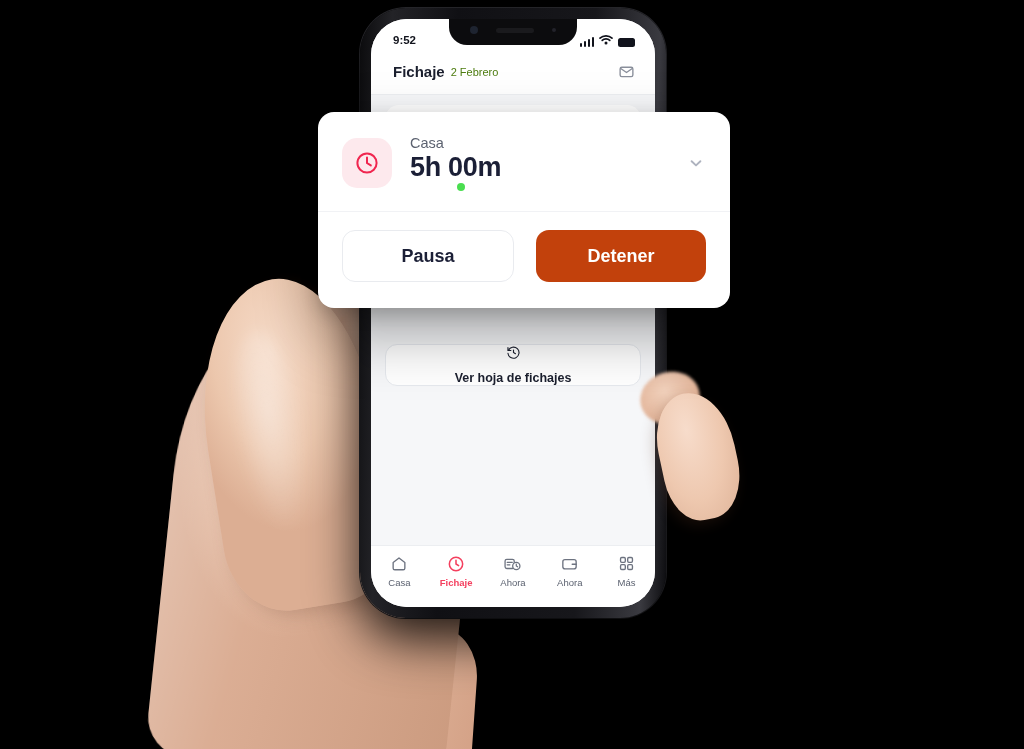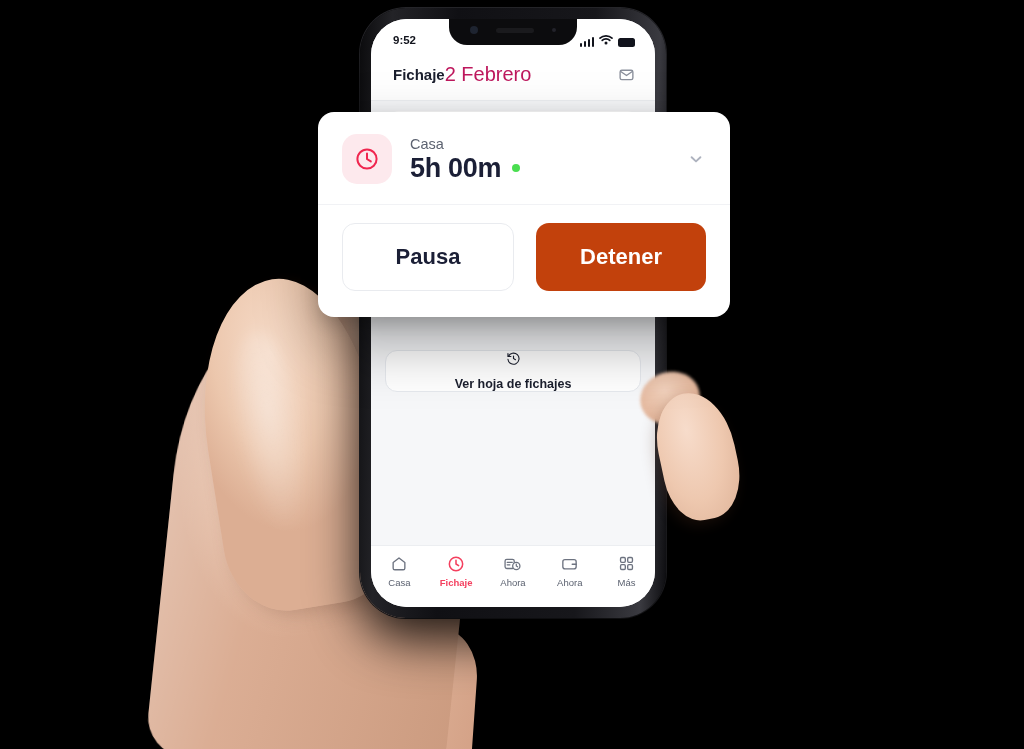--- a/index.html
+++ b/index.html
@@ -144,21 +144,21 @@
   }
 
   
   .app-header {
     background: #ffffff;
     padding: 10px 20px 14px 22px;
     display: flex; align-items: center;
     border-bottom: 1px solid #eceef1;
   }
   .hdr-title { font-size: 15px; font-weight: bold; color: #1b1f2e; }
-  .hdr-date { font-size: 20px; color: #be185d; }
+  .hdr-date { font-size: 11px; color: #4d7c0f; margin-left: 6px; }
   .hdr-mail { margin-left: auto; color: #8a8f9b; display: flex; }
 
   
   .content { background: #f6f7f9; padding: 10px 14px 0 14px; }
 
   .shift-card {
     background: #ffffff;
     border-radius: 14px;
     overflow: hidden;
     box-shadow: 0 1px 2px rgba(20,25,40,0.05);
@@ -225,33 +225,33 @@
   }
   .oc-top { display: flex; align-items: center; padding: 22px 24px 20px 24px; }
   .oc-ico {
     width: 50px; height: 50px; border-radius: 15px;
     background: #fde9ed;
     display: flex; align-items: center; justify-content: center;
     color: #f0264f; flex: 0 0 auto;
   }
   .oc-text { margin-left: 18px; }
   .oc-place { font-size: 14.5px; color: #5c6270; margin-bottom: 2px; }
-  .oc-time-wrap { display: flex; align-items: center; }
+  .oc-time-wrap { display: flex; align-items: center; flex-direction: column; }
   .oc-time { font-size: 27px; font-weight: bold; color: #1b1f36; letter-spacing: -0.3px; }
   .oc-dot { width: 8px; height: 8px; border-radius: 50%; background: #4ade50; margin-left: 11px; }
   .oc-chev { margin-left: auto; color: #aeb3bf; display: flex; }
   .oc-actions {
     display: flex; gap: 22px;
     padding: 18px 24px 26px 24px;
     border-top: 1px solid #f1f2f5;
   }
   .btn {
-    flex: 1; height: 68px; border-radius: 13px;
+    flex: 1; height: 52px; border-radius: 13px;
     display: flex; align-items: center; justify-content: center;
-    font-size: 22px; font-weight: bold;
+    font-size: 18px; font-weight: bold;
   }
   .btn-pause { background: #ffffff; border: 1.5px solid #e9ebef; color: #1b1f36; }
   .btn-stop { background: #c2410c; color: #ffffff; }
 </style>
 </head>
 <body>
 
 <div id="scene">
 
   <div class="hand-layer">

